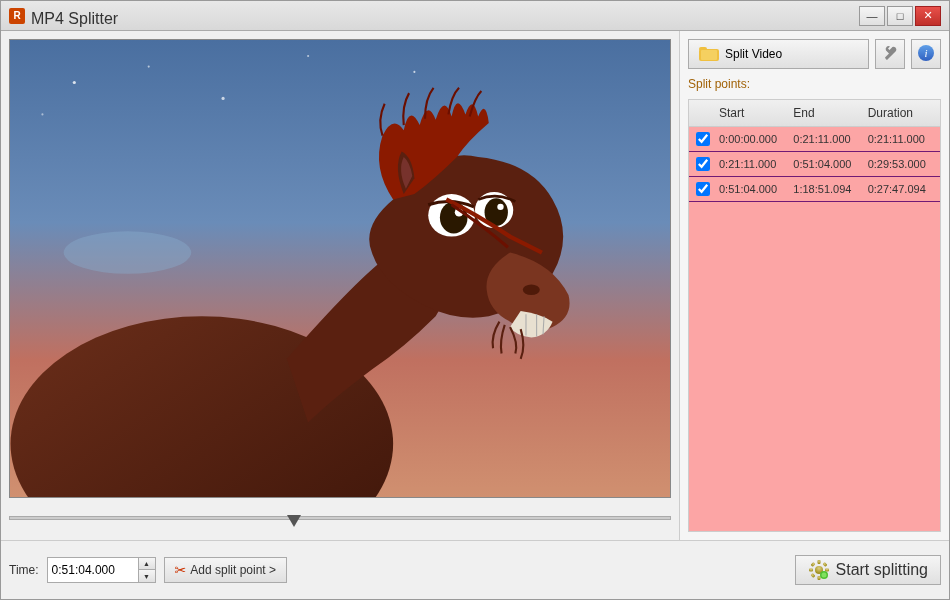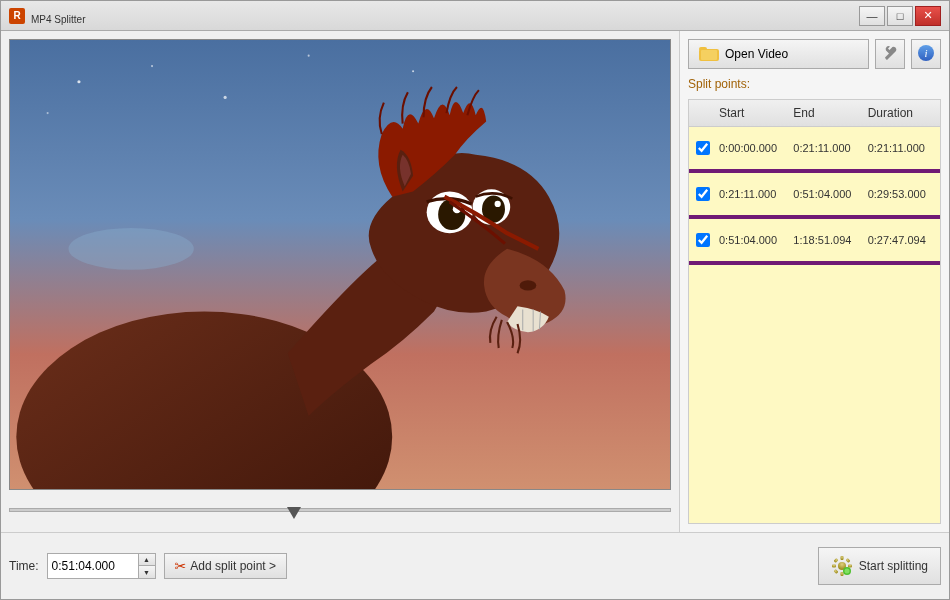--- a/index.html
+++ b/index.html
@@ -46,21 +46,21 @@
       border-radius: 2px;
       display: flex;
       align-items: center;
       justify-content: center;
       font-size: 10px;
       color: white;
       font-weight: bold;
     }
 
     .title-text {
-      font-size: 10px;
+      font-size: 16px;
       color: #333;
       margin-top: 7px;
     }
 
     .title-bar-controls {
       display: flex;
       gap: 2px;
     }
 
     .title-btn {
@@ -221,23 +221,23 @@
     .spacer { flex: 1; }
 
     .start-splitting-btn {
       display: flex;
       align-items: center;
       gap: 6px;
       padding: 4px 12px;
       background: linear-gradient(to bottom, #f5f5f5, #e0e0e0);
       border: 1px solid #aaa;
       cursor: pointer;
-      font-size: 12px;
-      color: #333;
-      height: 38px;
+      font-size: 16px;
+      color: #333;
+      height: 30px;
     }
 
     
     .right-panel {
       width: 270px;
       border-left: 1px solid #ccc;
       display: flex;
       flex-direction: column;
       padding: 8px;
       gap: 6px;
@@ -278,21 +278,21 @@
 
     .split-points-label {
       font-size: 12px;
       color: #a16207;
       padding: 2px 0;
     }
 
     
     .split-table {
       border: 1px solid #ccc;
-      background: #fef9c3;
+      background: #fca5a5;
       flex: 1;
     }
 
     .table-header {
       display: grid;
       grid-template-columns: 24px 1fr 1fr 1fr;
       background: linear-gradient(to bottom, #f0f0f0, #e0e0e0);
       border-bottom: 1px solid #ccc;
       padding: 4px 2px;
     }
@@ -302,22 +302,22 @@
       color: #333;
       padding: 2px 4px;
       font-weight: normal;
     }
 
     .table-body { }
 
     .table-row {
       display: grid;
       grid-template-columns: 24px 1fr 1fr 1fr;
-      border-bottom: 4px solid #701a75;
-      padding: 12px 2px;
+      border-bottom: 1px solid #701a75;
+      padding: 3px 2px;
       align-items: center;
     }
 
     .table-cell {
       font-size: 11px;
       color: #333;
       padding: 2px 4px;
     }
 
     .row-checkbox {
@@ -449,21 +449,21 @@
 
       <div class="right-toolbar">
         <button class="open-video-btn">
           <span>
             <svg width="20" height="16" viewBox="0 0 20 16">
               <rect x="0" y="4" width="20" height="12" rx="2" fill="#f0c040"></rect>
               <rect x="0" y="2" width="8" height="4" rx="2" fill="#f0c040"></rect>
               <rect x="2" y="5" width="16" height="10" rx="1" fill="#f5d060"></rect>
             </svg>
           </span>
-          <span>Open Video</span>
+          <span>Split Video</span>
         </button>
         <button class="tool-btn">
           <span>
             <svg width="16" height="16" viewBox="0 0 16 16">
               <path d="M13.5 2.5 Q15 4 14 6 L9 11 L5 15 Q3.5 14 3 12.5 L7 8.5 L4 5.5 Q3 3.5 4.5 2 Q6 0.5 8 1.5 L6 3.5 L7.5 5 L9.5 3 Q11 1 13.5 2.5 Z" fill="#888"></path>
             </svg>
           </span>
         </button>
         <button class="tool-btn">
           <span>

